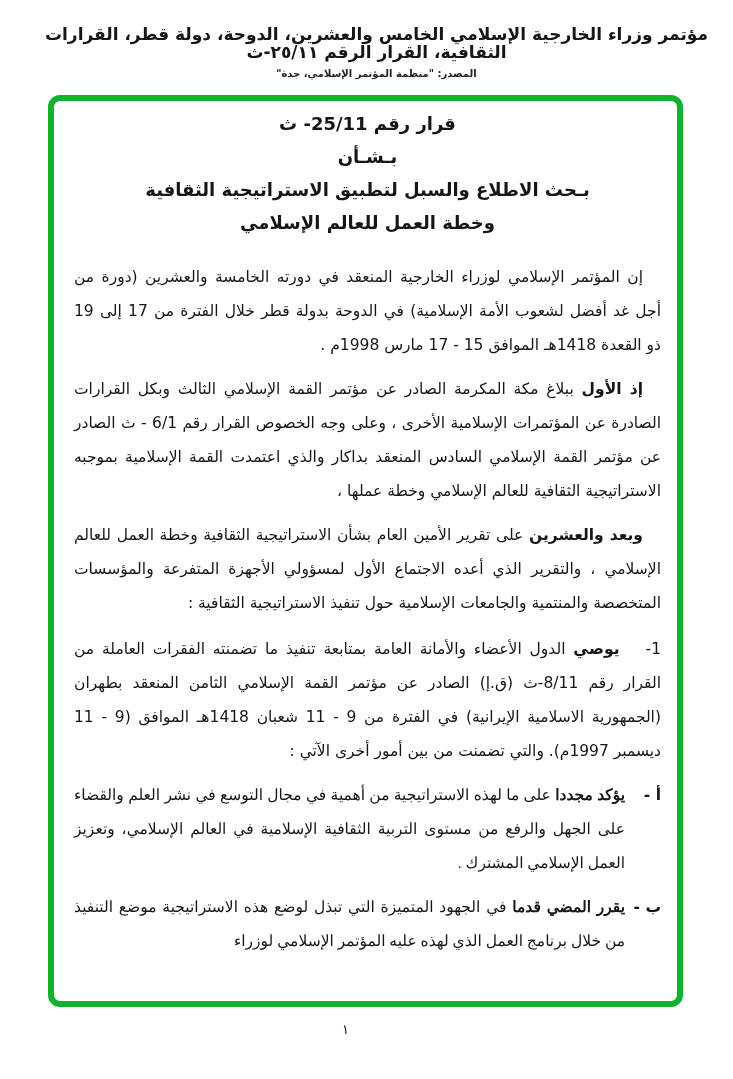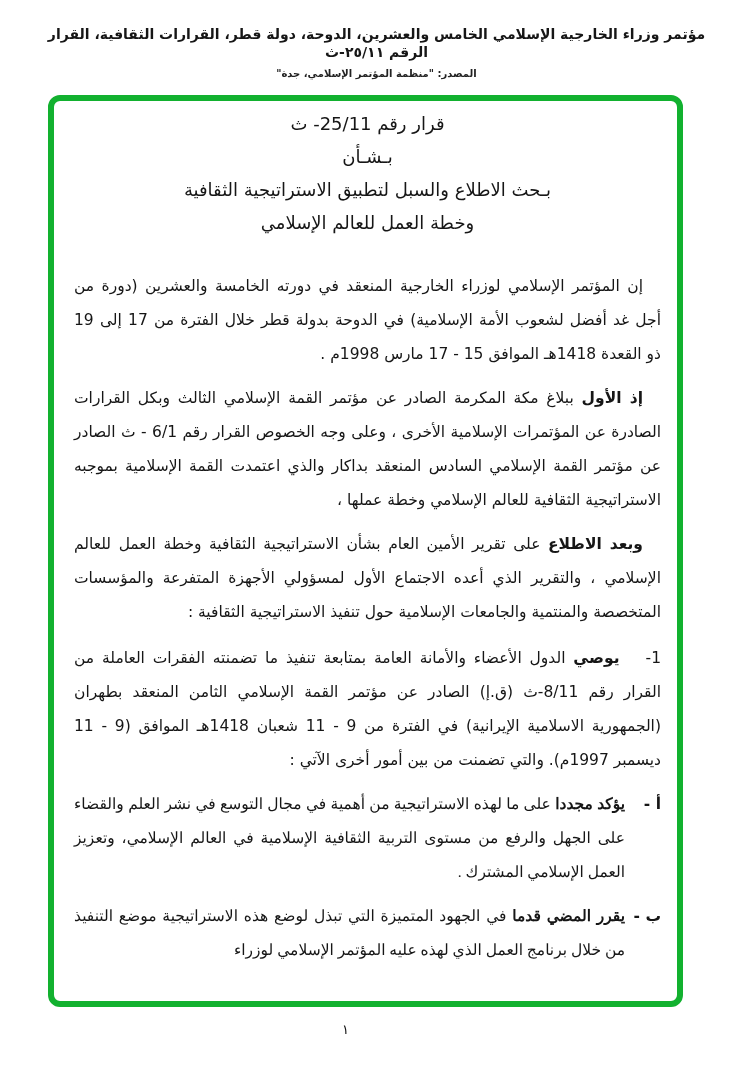--- a/index.html
+++ b/index.html
@@ -4,32 +4,32 @@
 <style>
   html,body{margin:0;padding:0;background:#ffffff;}
   .page{
     position:relative;width:733px;height:1079px;background:#ffffff;
     font-family:"DejaVu Sans",sans-serif;color:#161616;overflow:hidden;
   }
   
   .doc-header{
     position:absolute;top:25px;left:28px;right:8px;text-align:center;direction:rtl;
   }
-  .doc-header .h1{font-size:14px;font-weight:bold;letter-spacing:0;line-height:18px;}
+  .doc-header .h1{font-size:17px;font-weight:bold;letter-spacing:0;line-height:18px;}
   .doc-header .h2{font-size:10px;font-weight:bold;margin-top:7px;color:#222;}
   
   .frame{
     position:absolute;left:48px;top:95px;width:635px;height:912px;
     box-sizing:border-box;border:6px solid #12b12f;border-radius:12px;
     padding:4px 16px 0 20px;overflow:hidden;background:#fff;
   }
   .content{direction:rtl;text-align:justify;font-size:15.5px;line-height:34px;}
-  .title-block{text-align:center;font-weight:normal;font-size:18px;line-height:33px;margin-top:2px;}
+  .title-block{text-align:center;font-weight:bold;font-size:18px;line-height:33px;margin-top:2px;}
   .para{margin:0 0 10px 0;text-indent:18px;}
-  .para.first{margin-top:30px;}
+  .para.first{margin-top:21px;}
   .lead{font-weight:bold;}
   .num-item{margin:12px 0 10px 0;text-indent:0;}
   .num-item .marker{display:inline-block;margin-left:26px;}
   .let-item{display:flex;margin:0 0 10px 0;}
   .let-item .marker{flex:0 0 36px;font-weight:bold;white-space:nowrap;}
   .let-item .body{flex:1;text-align:justify;font-family:Liberation Serif, serif;}
   .page-number{
     position:absolute;top:1022px;left:0;right:42px;text-align:center;
     font-size:13px;color:#111;direction:rtl;
   }
@@ -56,21 +56,21 @@
 
       <p class="para first">
         <span>إن المؤتمر الإسلامي لوزراء الخارجية المنعقد في دورته الخامسة والعشرين (دورة من أجل غد أفضل لشعوب الأمة الإسلامية) في الدوحة بدولة قطر خلال الفترة من 17 إلى 19 ذو القعدة 1418هـ الموافق 15 - 17 مارس 1998م .</span>
       </p>
 
       <p class="para">
         <span class="lead">إذ الأول</span><span> ببلاغ مكة المكرمة الصادر عن مؤتمر القمة الإسلامي الثالث وبكل القرارات الصادرة عن المؤتمرات الإسلامية الأخرى ، وعلى وجه الخصوص القرار رقم 6/1 - ث الصادر عن مؤتمر القمة الإسلامي السادس المنعقد بداكار والذي اعتمدت القمة الإسلامية بموجبه الاستراتيجية الثقافية للعالم الإسلامي وخطة عملها ،</span>
       </p>
 
       <p class="para">
-        <span class="lead">وبعد الاطلاع</span><span> على تقرير الأمين العام بشأن الاستراتيجية الثقافية وخطة العمل للعالم الإسلامي ، والتقرير الذي أعده الاجتماع الأول لمسؤولي الأجهزة المتفرعة والمؤسسات المتخصصة والمنتمية والجامعات الإسلامية حول تنفيذ الاستراتيجية الثقافية :</span>
+        <span class="lead">وبعد والعشرين</span><span> على تقرير الأمين العام بشأن الاستراتيجية الثقافية وخطة العمل للعالم الإسلامي ، والتقرير الذي أعده الاجتماع الأول لمسؤولي الأجهزة المتفرعة والمؤسسات المتخصصة والمنتمية والجامعات الإسلامية حول تنفيذ الاستراتيجية الثقافية :</span>
       </p>
 
       <p class="num-item">
         <span class="marker">1-</span><span class="lead">يوصي</span><span> الدول الأعضاء والأمانة العامة بمتابعة تنفيذ ما تضمنته الفقرات العاملة من القرار رقم 8/11-ث (ق.إ) الصادر عن مؤتمر القمة الإسلامي الثامن المنعقد بطهران (الجمهورية الاسلامية الإيرانية) في الفترة من 9 - 11 شعبان 1418هـ الموافق (9 - 11 ديسمبر 1997م). والتي تضمنت من بين أمور أخرى الآتي :</span>
       </p>
 
       <div class="let-item">
         <div class="marker">أ -</div>
         <div class="body">
           <span class="lead">يؤكد مجددا</span><span> على ما لهذه الاستراتيجية من أهمية في مجال التوسع في نشر العلم والقضاء على الجهل والرفع من مستوى التربية الثقافية الإسلامية في العالم الإسلامي، وتعزيز العمل الإسلامي المشترك .</span>

